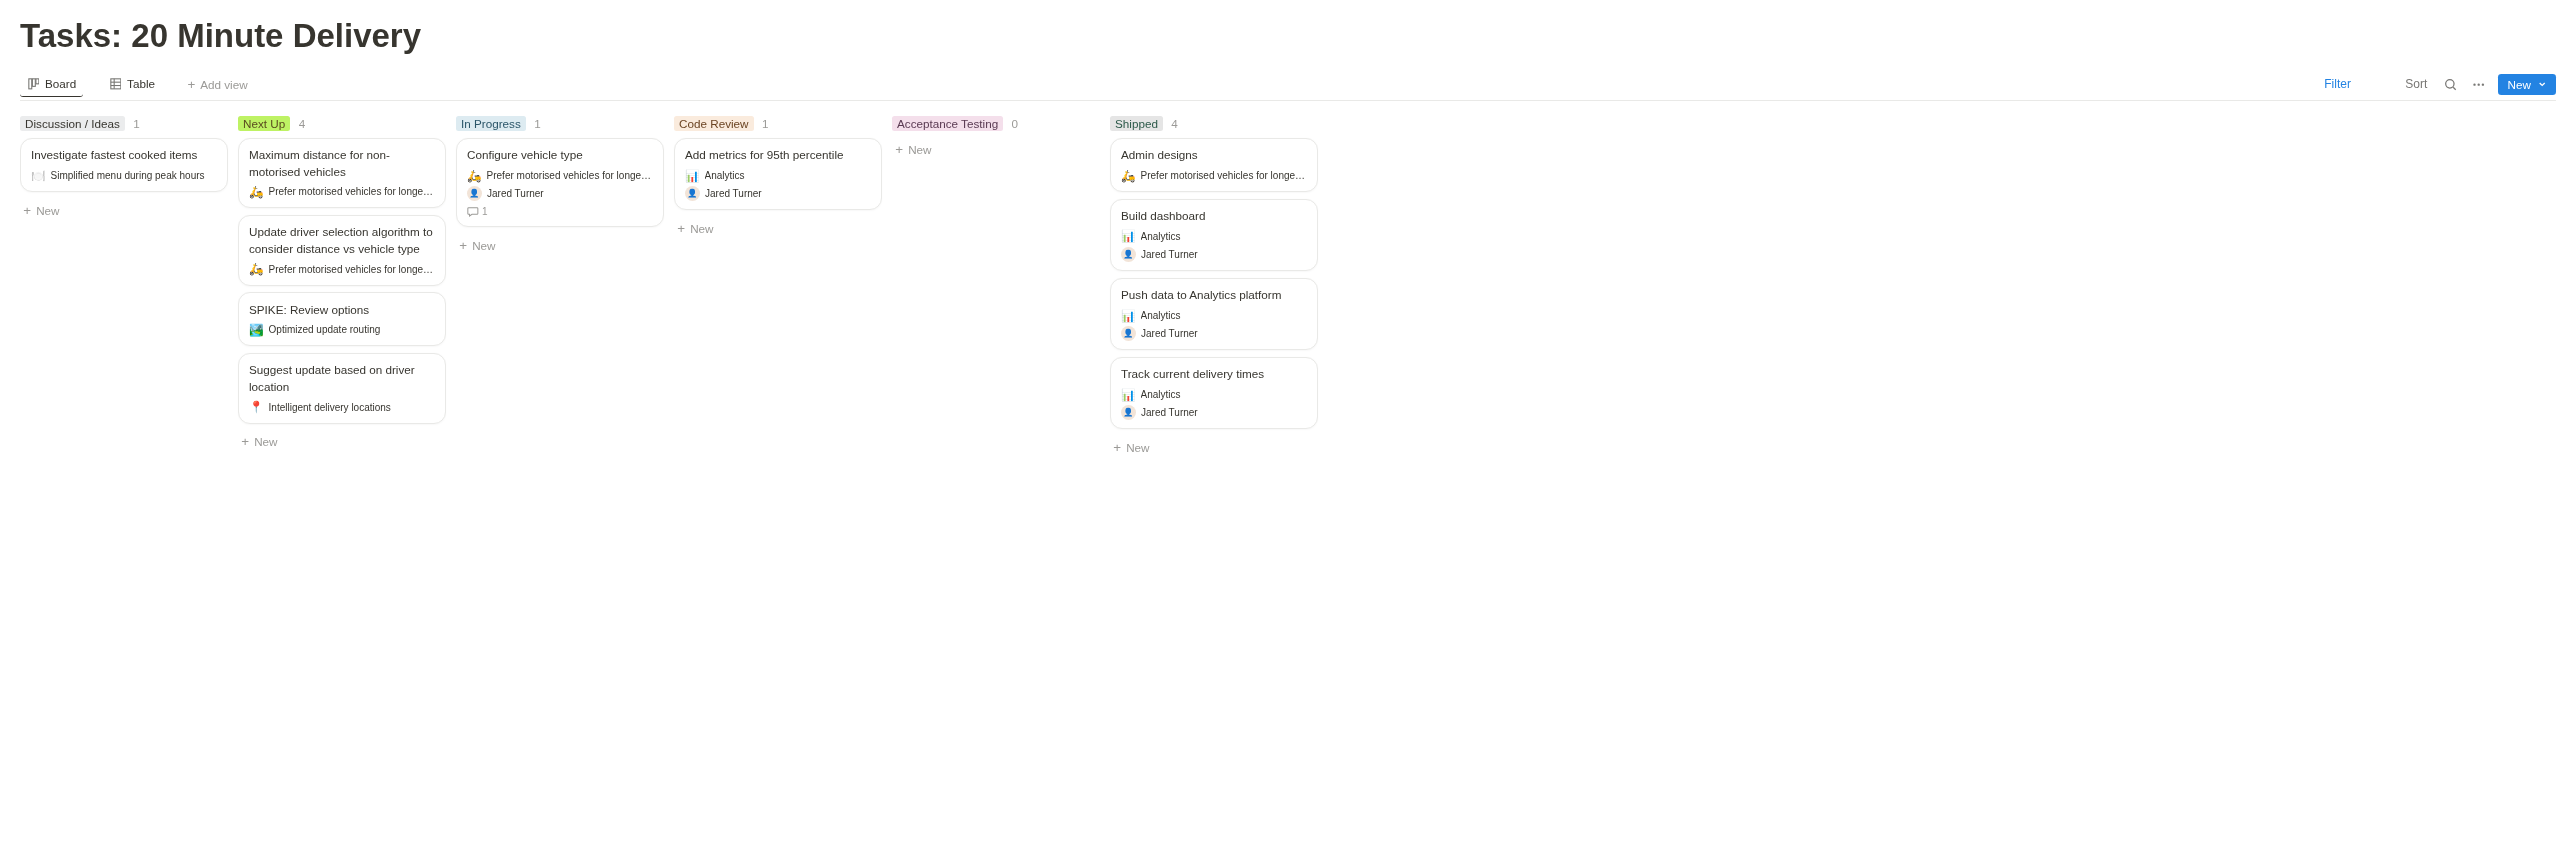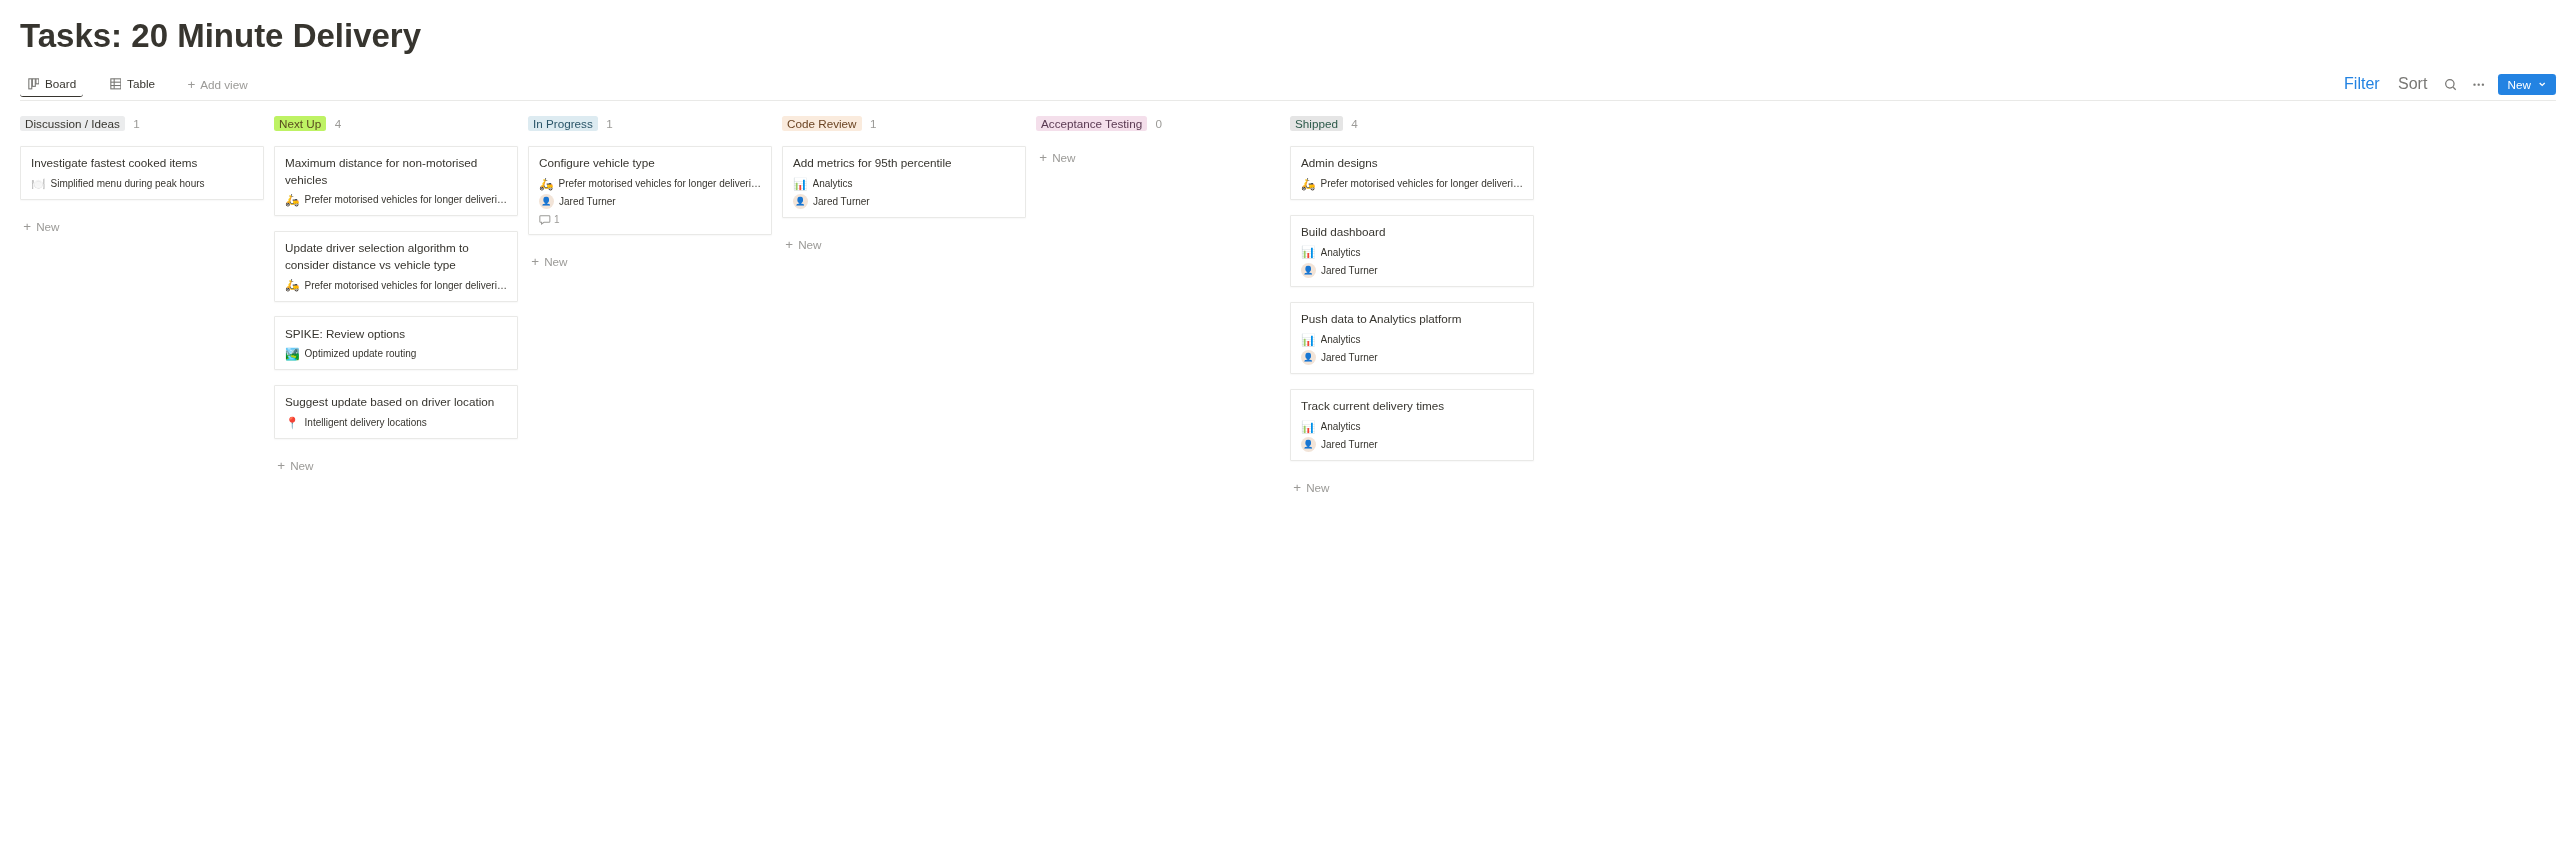--- a/index.html
+++ b/index.html
@@ -5,31 +5,31 @@
 * { box-sizing: border-box; margin: 0; padding: 0; }
 body { font-family: -apple-system, BlinkMacSystemFont, "Segoe UI", Helvetica, Arial, sans-serif; background: #fff; color: #37352f; padding: 0 20px; }
 .page-title { font-size: 33px; font-weight: 700; margin: 17px 0 13.4px; color: #37352f; }
 .views-bar { display: flex; align-items: center; border-bottom: 0.8px solid #e9e9e7; height: 33px; position: relative; }
 .view-tabs { display: flex; align-items: center; gap: 19px; }
 .view-tab { display: flex; align-items: center; gap: 5px; padding: 5px 6.7px; font-size: 11.7px; color: #37352f; cursor: pointer; border-radius: 3.3px; border-bottom: 1.7px solid transparent; }
 .view-tab.active { border-bottom: 1.7px solid #37352f; font-weight: 500; }
 .view-tab .icon { width: 13.4px; height: 13.4px; display: inline-flex; align-items: center; justify-content: center; color: #787774; }
 .add-view { display: flex; align-items: center; gap: 5px; padding: 5px 6.7px; font-size: 11.7px; color: #9b9a97; cursor: pointer; }
 .views-right { margin-left: auto; display: flex; align-items: center; gap: 8.4px; }
-.views-right .text-btn { font-size: 16px; color: #787774; cursor: pointer; padding: 3.3px 5px; }
+.views-right .text-btn { font-size: 12px; color: #787774; cursor: pointer; padding: 3.3px 5px; margin-left: 36px; }
 .views-right .text-btn.filter { color: #2383e2; }
 .icon-btn { width: 20px; height: 20px; display: inline-flex; align-items: center; justify-content: center; cursor: pointer; color: #787774; border-radius: 3.3px; }
 .new-btn { background: #2383e2; color: #fff; border-radius: 3.3px; display: flex; align-items: center; padding: 4.2px 6.7px 4.2px 10px; font-size: 11.7px; font-weight: 500; cursor: pointer; gap: 5px; }
 .new-btn .chev { width: 13.4px; height: 13.4px; display: inline-flex; align-items: center; justify-content: center; }
 .board { display: flex; gap: 10px; padding-top: 13.4px; overflow-x: auto; align-items: flex-start; }
-.column { width: 244px; flex-shrink: 0; display: flex; flex-direction: column; gap: 8px; }
+.column { width: 208px; flex-shrink: 0; display: flex; flex-direction: column; }
 .col-header { display: flex; align-items: center; gap: 8.4px; padding: 1.7px 0 6.7px; }
 .col-label { font-size: 11.7px; padding: 0.8px 5px; border-radius: 2.5px; white-space: nowrap; }
 .col-count { font-size: 11.7px; color: #9b9a97; }
-.card { background: #fff; border: 0.8px solid #e9e9e7; border-radius: 1px; padding: 8.4px 10px; margin-bottom: 6.7px; box-shadow: 0 0.8px 1.7px rgba(15,15,15,0.03); cursor: pointer; }
+.card { background: #fff; border: 0.8px solid #e9e9e7; border-radius: 12px; padding: 8.4px 10px; margin-bottom: 6.7px; box-shadow: 0 0.8px 1.7px rgba(15,15,15,0.03); cursor: pointer; }
 .card-title { font-size: 11.7px; font-weight: 500; line-height: 1.4; margin-bottom: 5px; color: #37352f; }
 .card-row { display: flex; align-items: center; gap: 5px; font-size: 10px; color: #37352f; margin-top: 3.3px; white-space: nowrap; overflow: hidden; }
 .card-row .emoji { font-size: 11.7px; flex-shrink: 0; }
 .card-row .txt { overflow: hidden; text-overflow: ellipsis; }
 .avatar { width: 15px; height: 15px; border-radius: 50%; background: #f2e4d8; display: inline-flex; align-items: center; justify-content: center; font-size: 8.4px; flex-shrink: 0; }
 .comment-row { display: flex; align-items: center; gap: 3.3px; margin-top: 5px; color: #9b9a97; font-size: 10px; }
 .new-card { display: flex; align-items: center; gap: 5px; padding: 3.3px 3.3px; font-size: 11.7px; color: #9b9a97; cursor: pointer; margin-top: 1.7px; }
 .plus { font-size: 13.4px; line-height: 1; }
 svg { display: block; }
 </style>

